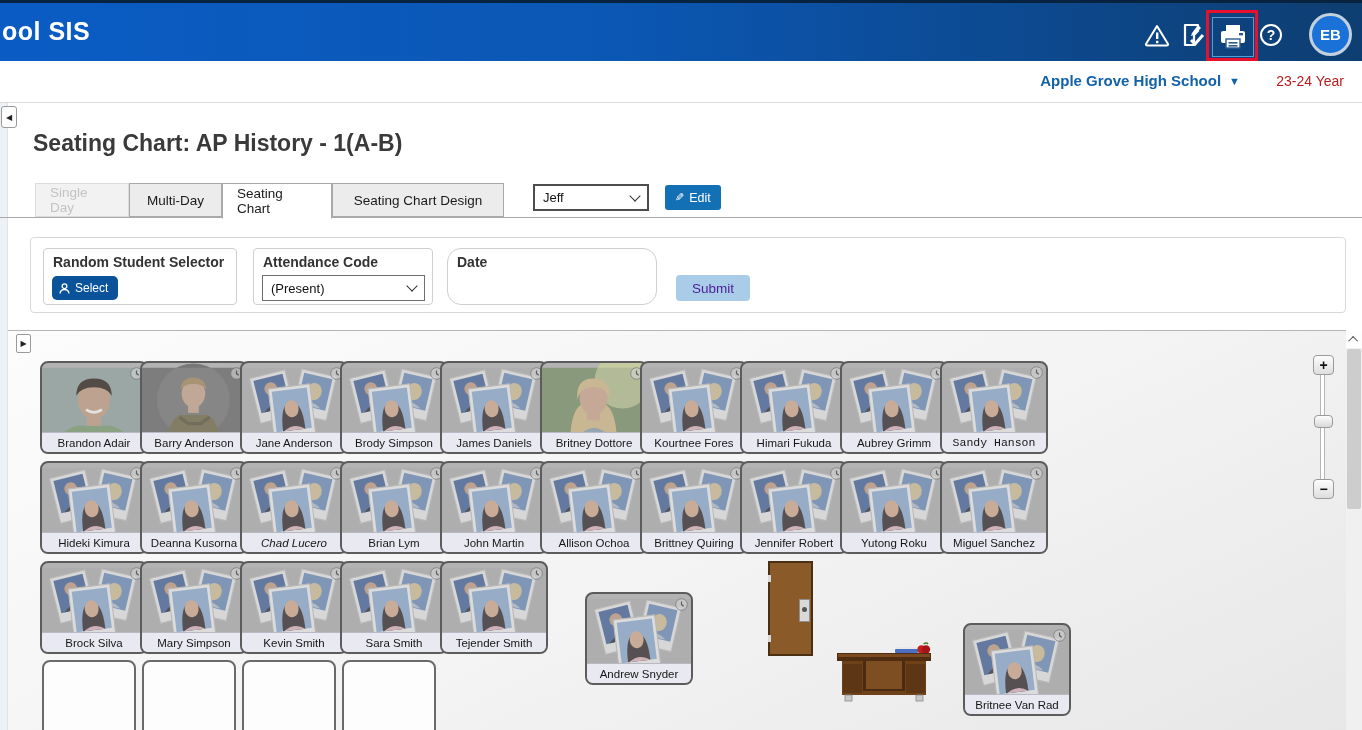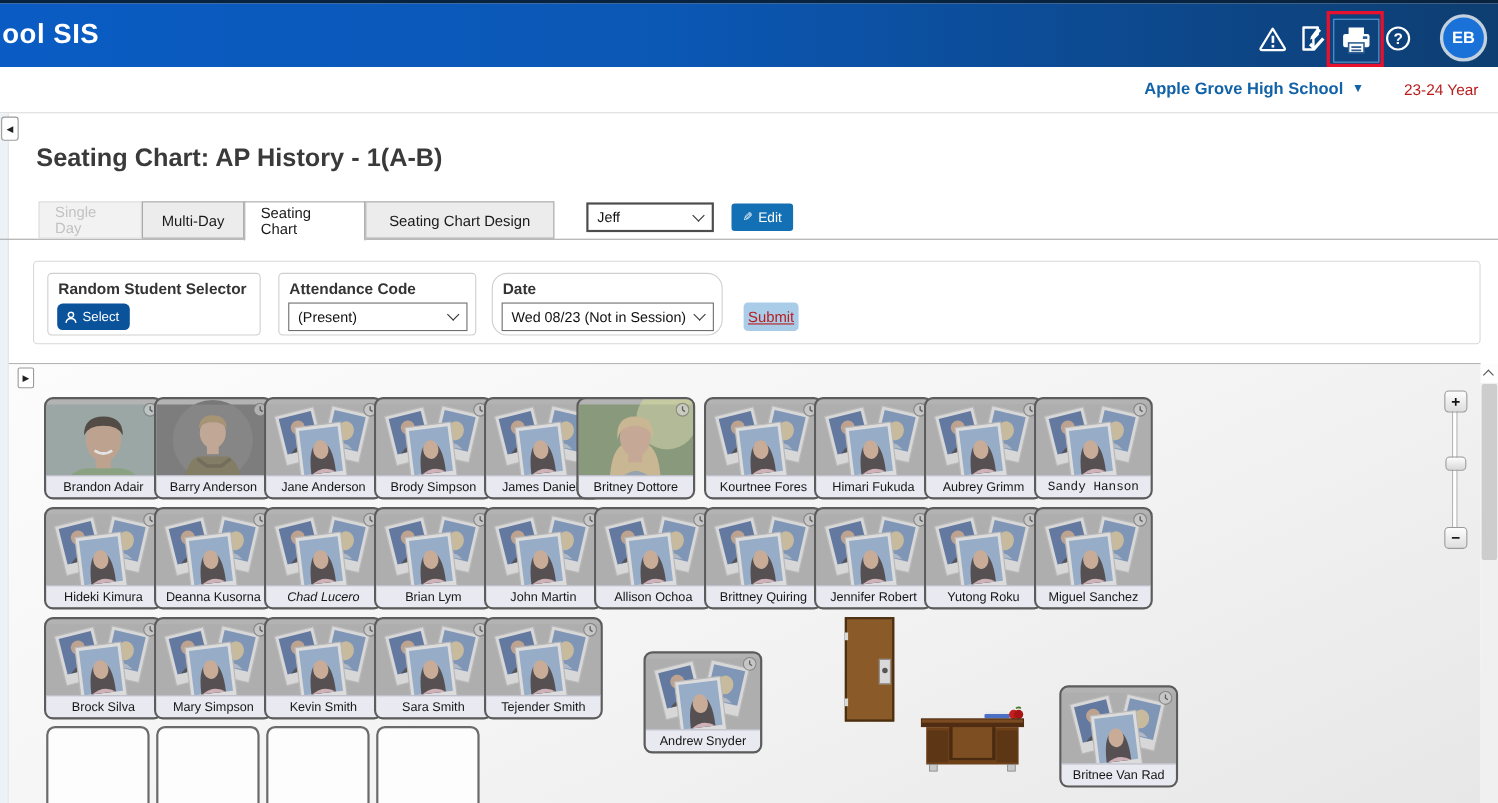--- a/index.html
+++ b/index.html
@@ -111,24 +111,23 @@
     gap:5px;cursor:pointer;font-family:"Liberation Sans",sans-serif;
   }
   .dropdown{
     position:absolute;left:8px;top:26px;height:26px;background:#fff;border:1.5px solid #6e6e6e;
     box-sizing:border-box;display:flex;align-items:center;padding:0 8px;font-size:13px;
     color:#111;cursor:pointer;
   }
   .dd-att{width:163px;}
   .dd-date{width:193px;}
   .submit-btn{
-    position:absolute;left:645px;top:37px;height:26px;background:#a9cde9;color:#b91c1c;
-    border:none;border-radius:4px;font-size:13.5px;padding:0 4px;cursor:default;
+    position:absolute;left:645px;top:37px;height:26px;background:#a9cde9;color:#4c1d95;
+    border:none;border-radius:4px;font-size:13.5px;padding:0 16px;cursor:default;
     font-family:"Liberation Sans",sans-serif;
-    text-decoration:underline;
   }
   
   .canvas{
     position:absolute;left:8px;top:330px;width:1338px;height:400px;
     border-top:1px solid #b5b5b5;box-sizing:border-box;overflow:hidden;
     background:linear-gradient(155deg,#fcfcfc 0%,#f3f3f3 55%,#e7e7e7 100%);
   }
   .expand-btn{
     position:absolute;left:8px;top:3px;width:13px;height:17px;background:#fff;
     border:1px solid #9a9a9a;border-radius:2px;display:flex;align-items:center;
@@ -266,24 +265,20 @@
   <div class="fbox fbox-att">
     <div class="flabel">Attendance Code</div>
     <div class="dropdown dd-att">
       <span>(Present)</span>
       <span class="chev"></span>
     </div>
   </div>
 
   <div class="fbox fbox-date">
     <div class="flabel">Date</div>
-    <div class="dropdown dd-date">
-      <span>Wed 08/23 (Not in Session)</span>
-      <span class="chev"></span>
-    </div>
   </div>
 
   <button class="submit-btn">Submit</button>
 </div>
 
 <div class="canvas" id="canvas">
   <div class="expand-btn">▶</div>
 
   <div class="door-obj" id="door" style="left: 760px; top: 230px;">
     <div class="door-hinge" style="top:12px"></div>
@@ -459,21 +454,21 @@
         </svg>
       </div>
     <div class="seat-clock">
       <svg width="13" height="13" viewBox="0 0 13 13">
         <circle cx="6.5" cy="6.5" r="5.8" fill="rgba(215,215,215,0.75)" stroke="#7d7d7d" stroke-width="1"></circle>
         <path d="M6.5 3.4 v3.2 l2.2 1.6" fill="none" stroke="#4d4d4d" stroke-width="1.2"></path>
       </svg>
     </div>
     <div class="seat-name">James Daniels</div>
   </div>
-    <div class="seat-card" style="left: 516px; top: 30px;">
+    <div class="seat-card" style="left: 532px; top: 30px;">
     <div class="seat-photo">
         <svg viewBox="0 0 97 74">
           <rect width="97" height="74" fill="#7d9468"></rect>
           <circle cx="75" cy="12" r="26" fill="#c9cf9b" opacity="0.8"></circle>
           <path d="M26 74 q0 -34 11 -40 l22 0 q11 6 11 40 z" fill="#d9c08a"></path>
           <path d="M30 74 q4 -16 18.5 -18 q14.5 2 18.5 18 z" fill="#8fa3b5"></path>
           <rect x="42" y="38" width="12" height="11" fill="#d4ab8f"></rect>
           <ellipse cx="48" cy="28" rx="13" ry="16" fill="#d4ab8f"></ellipse>
           <path d="M33 30 q-2 -20 15 -20 q17 0 15 20 q-2 -12 -15 -12 q-13 0 -15 12 z" fill="#d9c08a"></path>
           <rect x="0" y="0" width="97" height="74" fill="rgba(165,165,165,0.32)"></rect>

